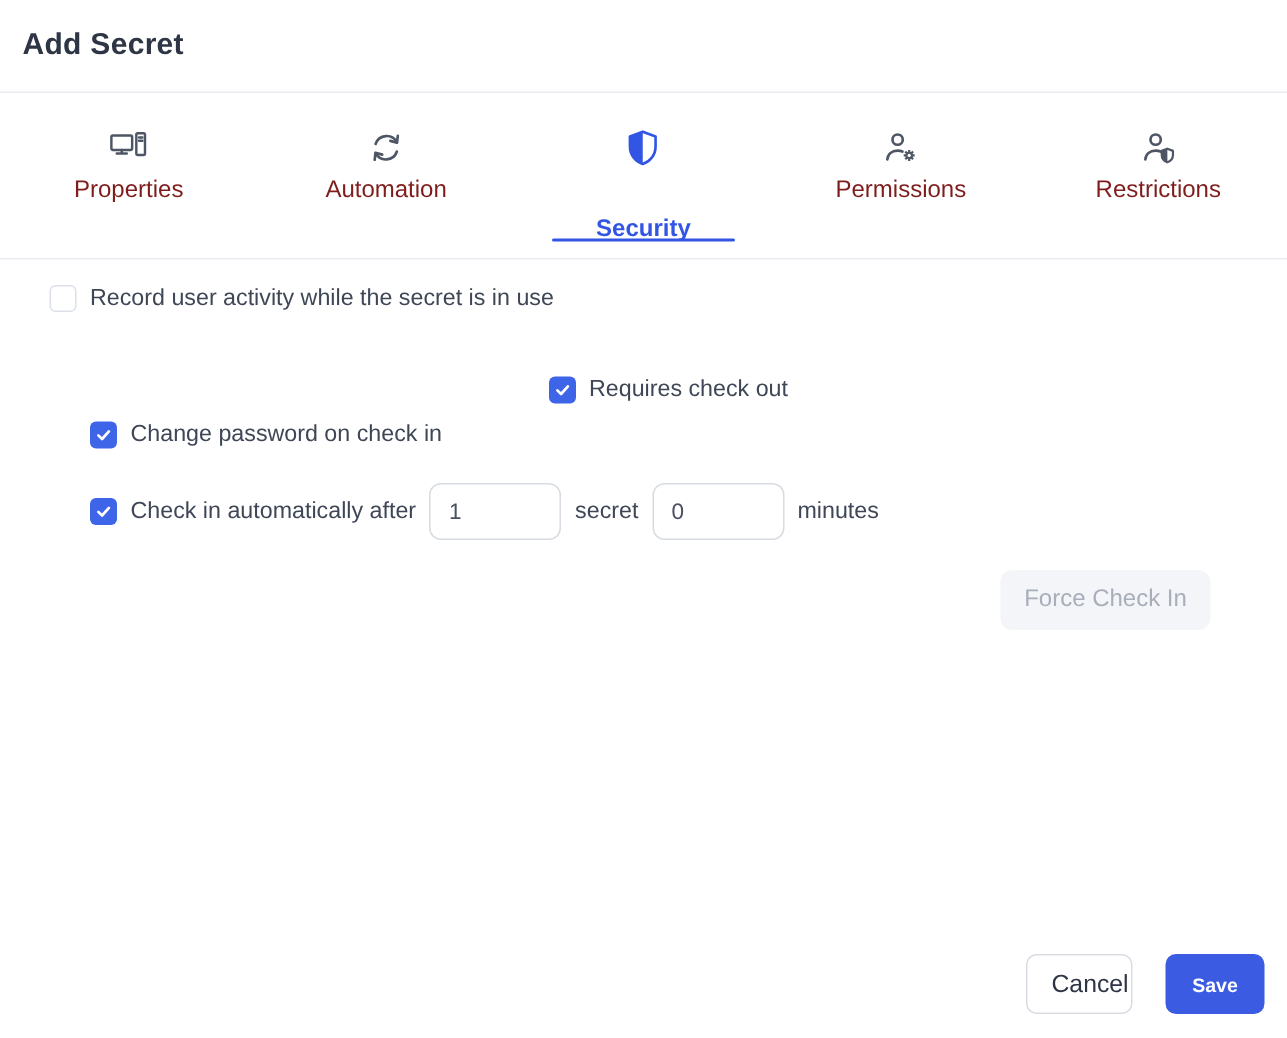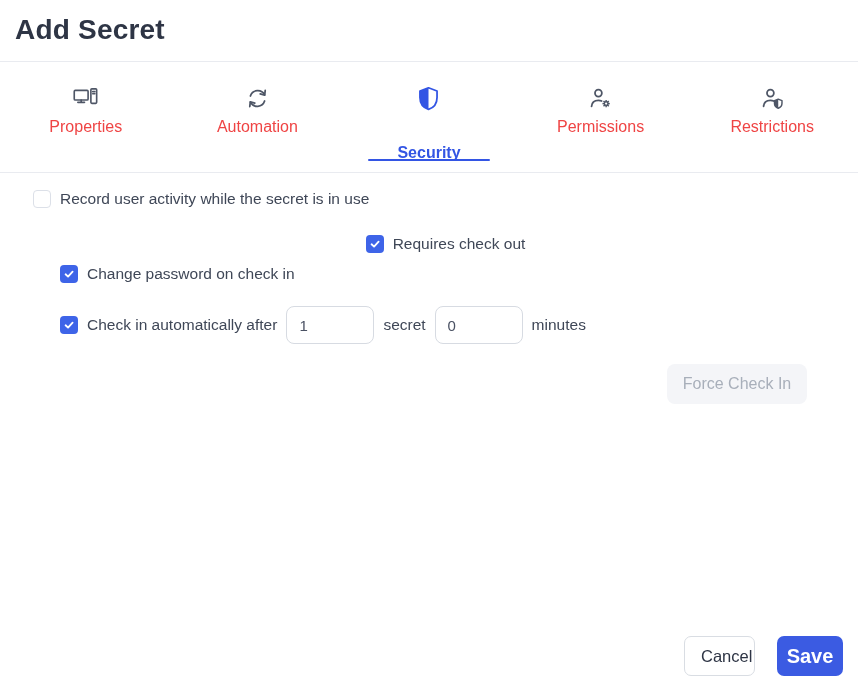--- a/index.html
+++ b/index.html
@@ -2,36 +2,36 @@
 <html><head>
 <meta charset="utf-8">
 <style>
   html,body{margin:0;padding:0;}
   body{
     width:858px;height:692px;background:#ffffff;
     font-family:"Liberation Sans", sans-serif;
     position:relative;overflow:hidden;
   }
   .header{height:62px;box-sizing:border-box;padding:18px 15px 0;border-bottom:1px solid #E9EBF0;}
-  .title{margin:0;font-size:28px;line-height:24px;font-weight:700;color:#2E3545;letter-spacing:.2px;}
+  .title{margin:0;font-size:20px;line-height:24px;font-weight:700;color:#2E3545;letter-spacing:.2px;}
 
   .tabs{display:flex;height:110px;border-bottom:1px solid #E9EBF0;}
   .tab{flex:1;display:flex;flex-direction:column;align-items:center;padding-top:23px;
-       position:relative;cursor:pointer;color:#ef4444;}
+       position:relative;cursor:pointer;color:#7f1d1d;}
   .tab-icon{height:27px;display:flex;align-items:center;justify-content:center;}
   .tab-icon svg{width:25px;height:25px;display:block;}
   .tab-label{margin-top:6px;font-size:16px;}
   .tab.active{color:#3355E4;}
   .tab.active .tab-label{font-weight:700;margin-top:32px;}
   .tab-underline{position:absolute;bottom:11px;left:50%;transform:translateX(-50%);
        width:122px;height:2px;background:#3355E4;border-radius:1px;}
 
   .content{padding:17px 0 0 33px;position:relative;}
   .row{display:flex;align-items:center;gap:9px;}
-  .row.r1{margin-bottom:27px;}
+  .row.r1{margin-bottom:43px;}
   .row.r2{margin-bottom:12px;justify-content:center;}
   .row.r3{margin-bottom:23px;}
   .indent{margin-left:27px;}
 
   .cb{width:18px;height:18px;border-radius:4px;box-sizing:border-box;flex-shrink:0;
       display:flex;align-items:center;justify-content:center;cursor:pointer;}
   .cb.unchecked{border:1.5px solid #DCE0E8;background:#fff;}
   .cb.checked{background:#3E64E8;}
   .cb svg{width:12px;height:12px;display:block;}
   .cb-label{font-size:15.5px;font-weight:500;color:#3F4757;}
@@ -42,21 +42,21 @@
   .unit{font-size:15.5px;font-weight:500;color:#3F4757;}
 
   .force-row{display:flex;justify-content:flex-end;padding-right:51px;margin-top:20px;}
   .force-btn{width:140px;height:40px;background:#F4F5F8;color:#A8AFBA;border:none;
       border-radius:8px;font-size:16px;font-family:inherit;}
 
   .footer{position:absolute;right:15px;bottom:16px;display:flex;gap:22px;}
   .btn-cancel{width:71px;height:40px;background:#fff;border:1px solid #D9DDE3;border-radius:7px;
       font-size:16.5px;color:#2E3545;font-family:inherit;cursor:pointer;padding-left:16px;}
   .btn-save{width:66px;height:40px;background:#3B5BE2;border:none;border-radius:7px;
-      font-size:20px;font-weight:700;color:#fff;font-family:inherit;cursor:pointer;}
+      font-size:13px;font-weight:700;color:#fff;font-family:inherit;cursor:pointer;}
 
   .ic{stroke:#4E5666;fill:none;stroke-width:1.7;stroke-linecap:round;stroke-linejoin:round;}
 </style>
 </head>
 <body>
 
 <div class="dialog">
 
   <div class="header">
     <h1 class="title">Add Secret</h1>

